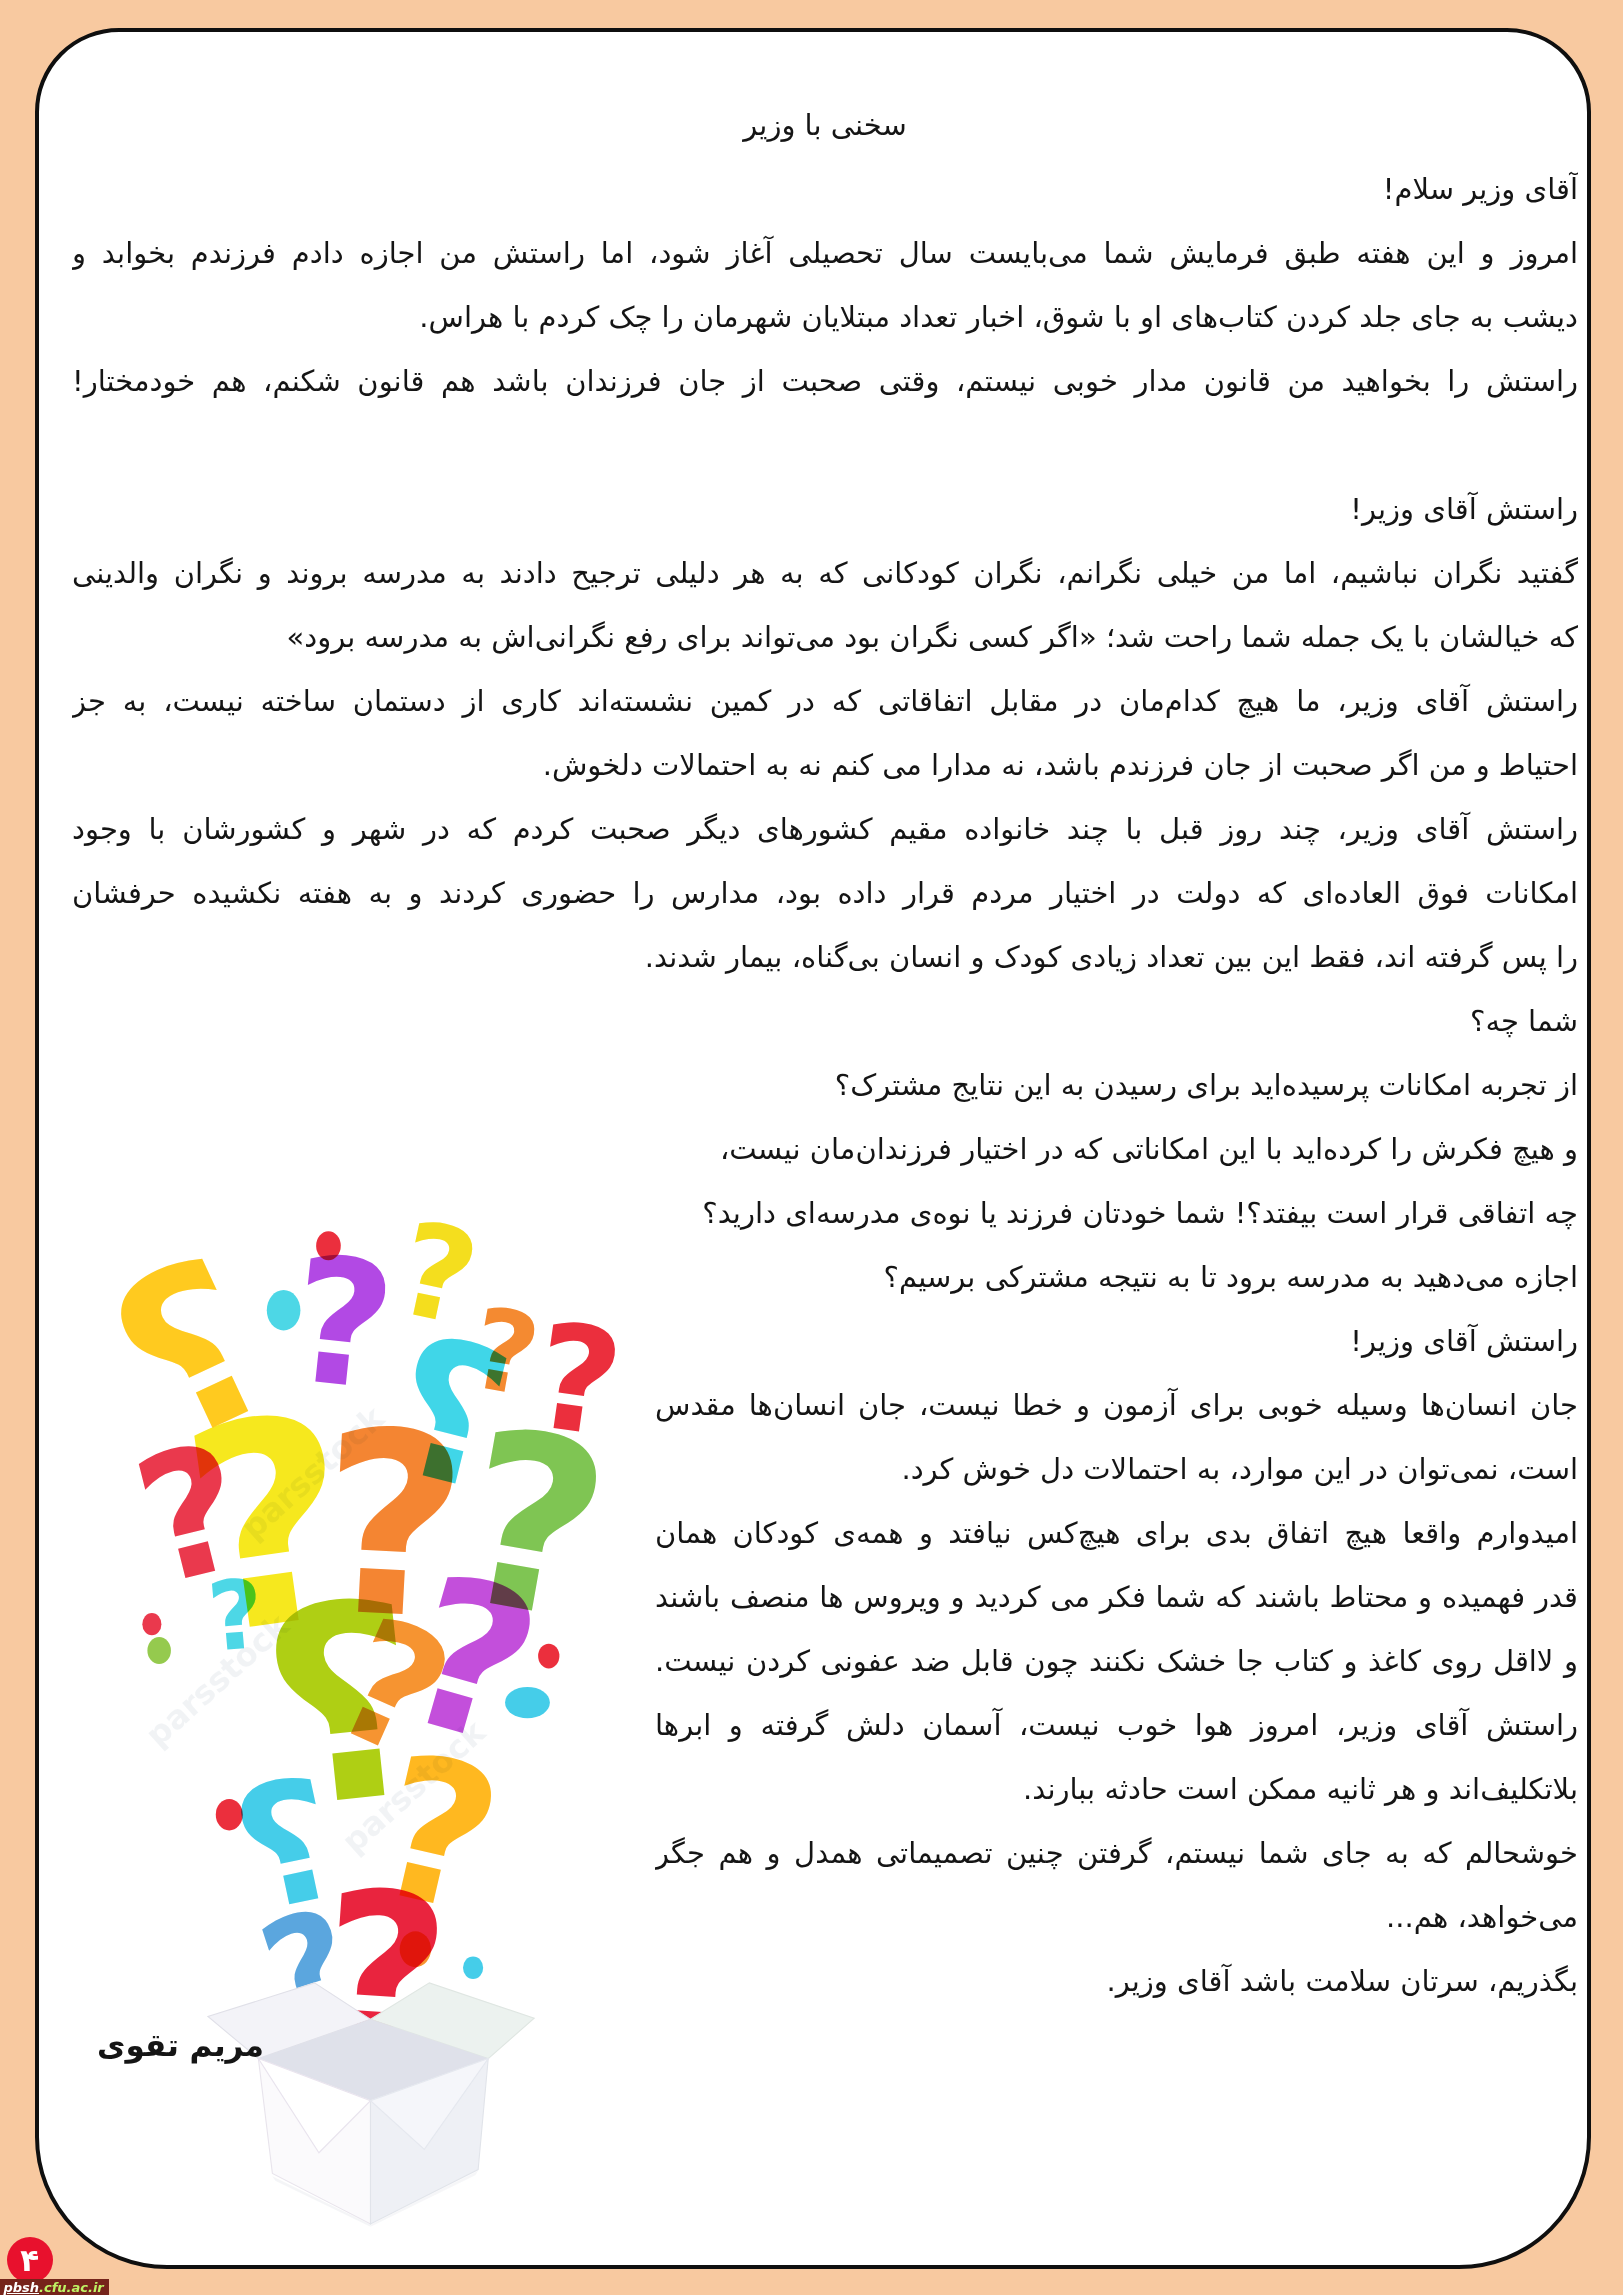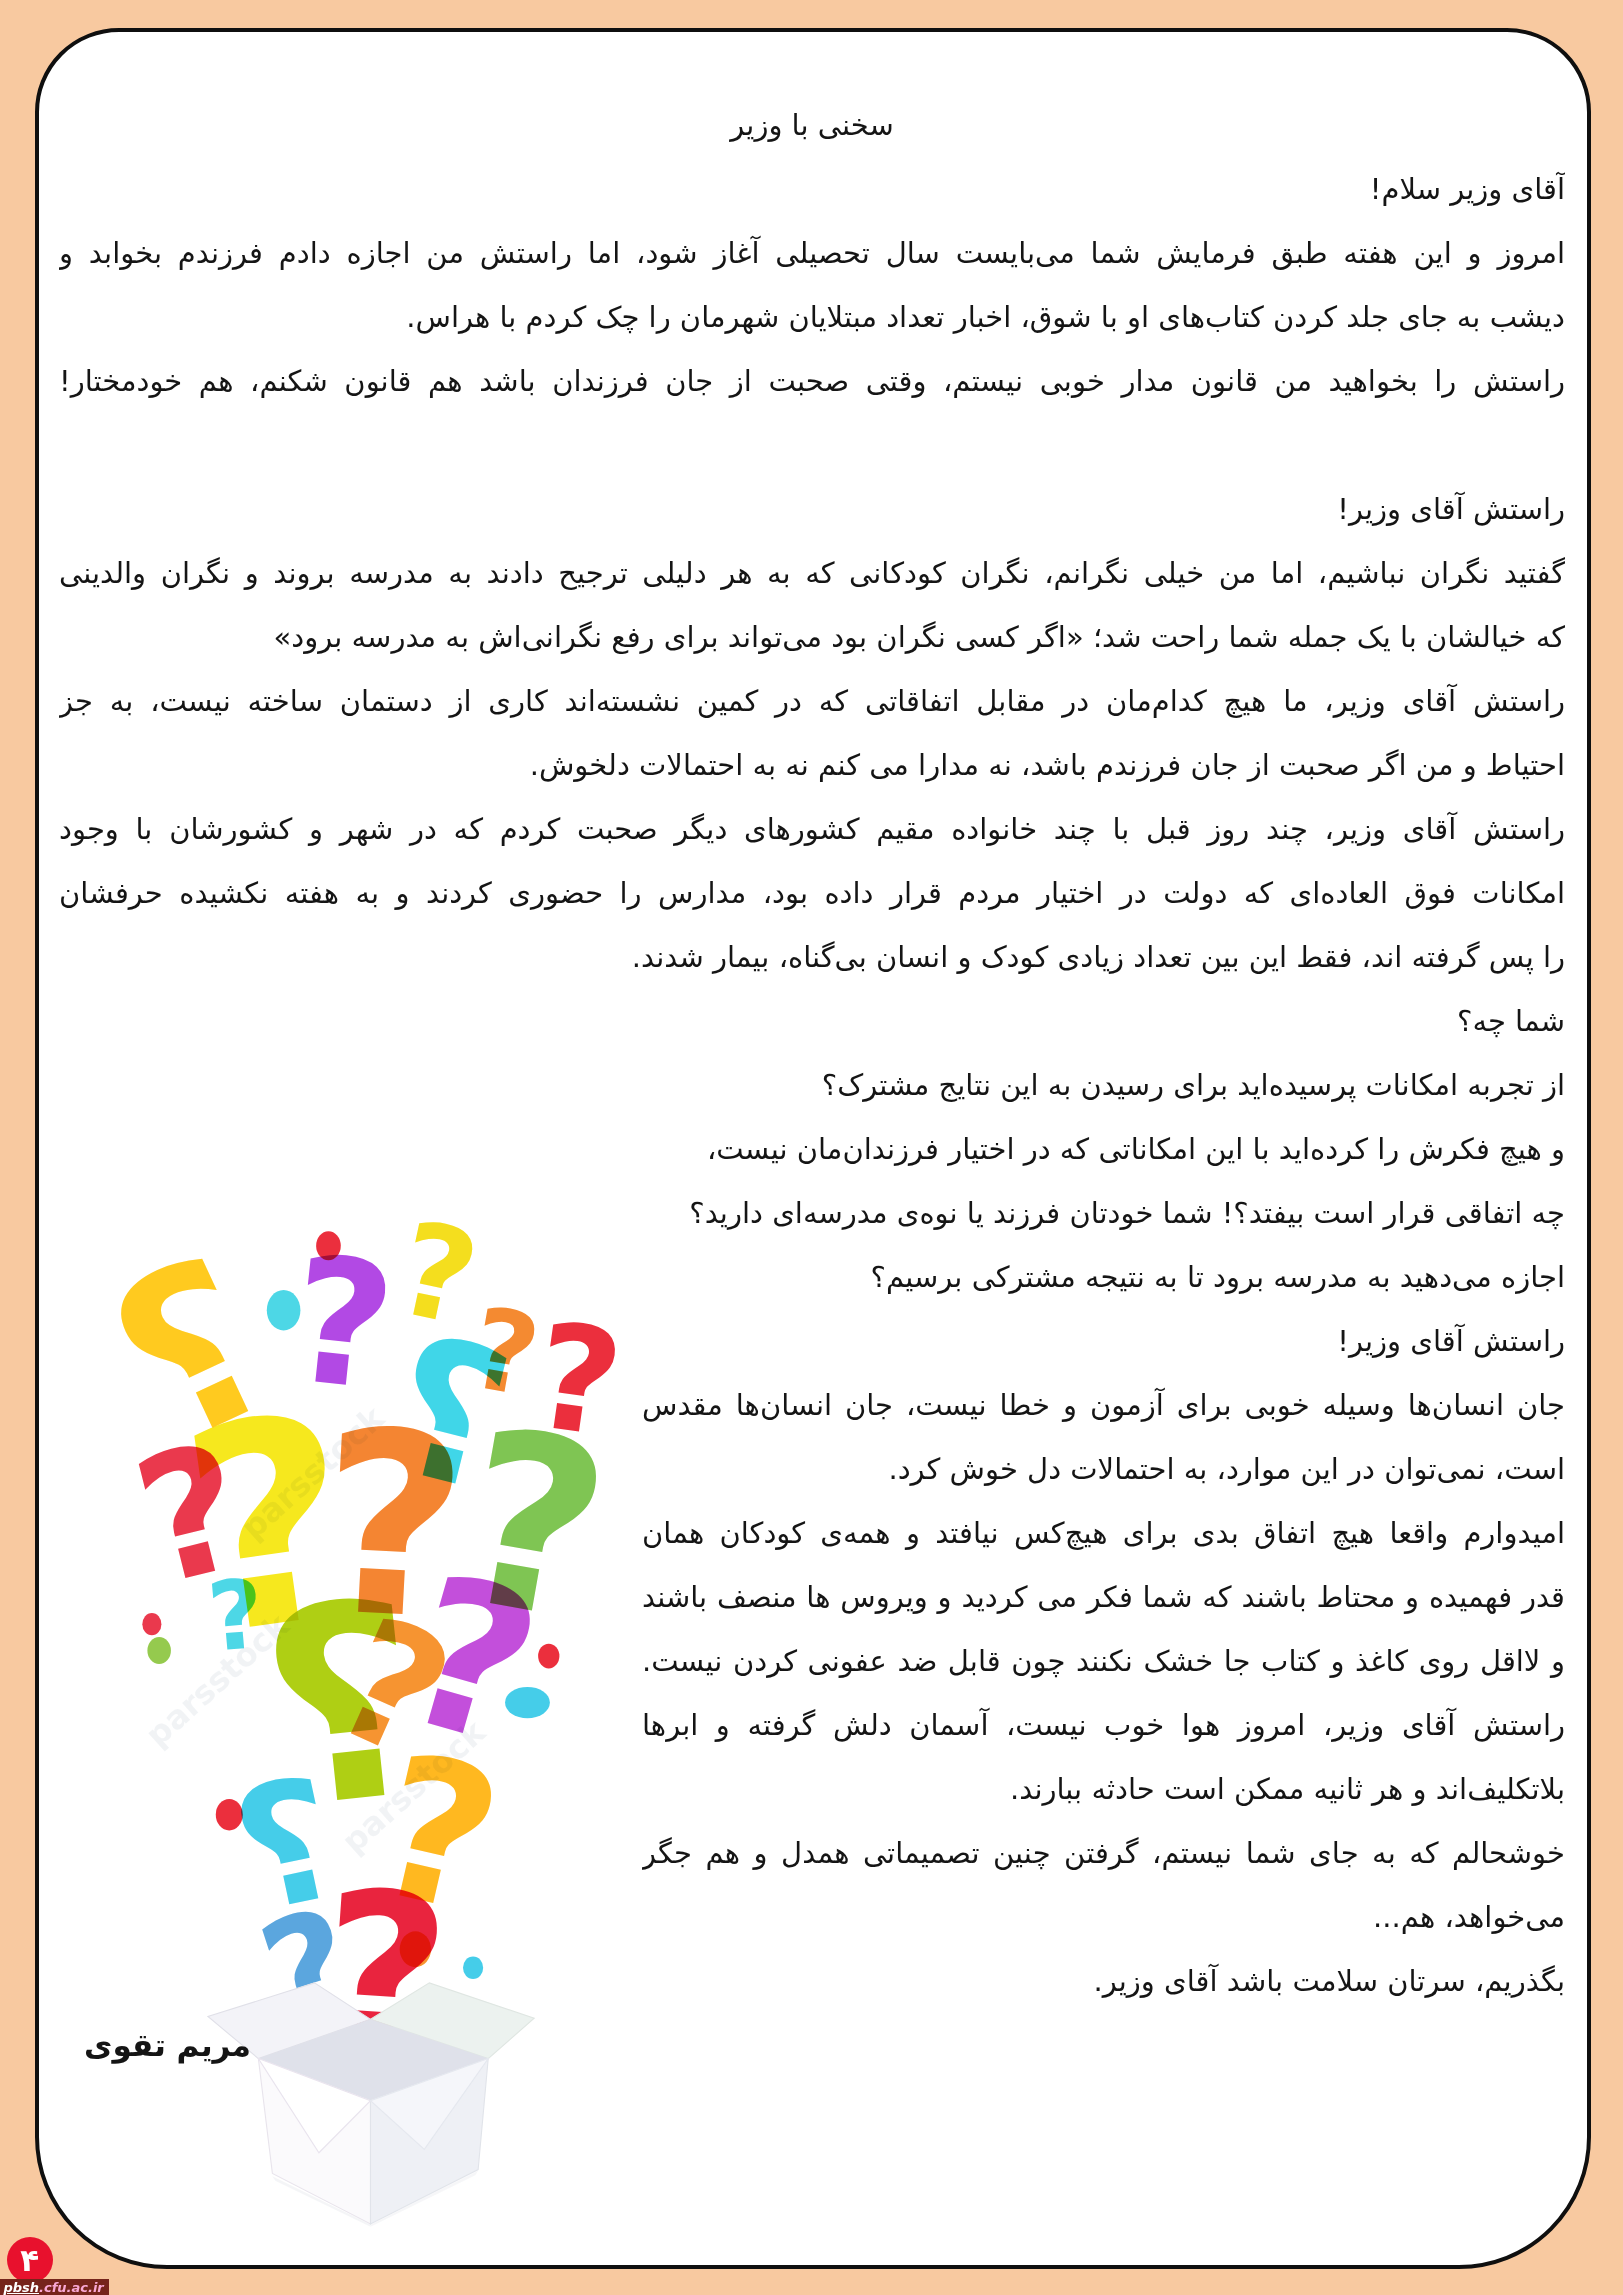--- a/index.html
+++ b/index.html
@@ -7,21 +7,21 @@
     position:relative; width:1623px; height:2295px;
     background:#F8C9A0; overflow:hidden;
     font-family:"DejaVu Sans","Liberation Sans",sans-serif;
   }
   .card{
     position:absolute; left:35px; top:28px; width:1556px; height:2241px;
     background:#ffffff; border:4.5px solid #0f0f0f;
     border-radius:84px 84px 132px 132px; box-sizing:border-box;
   }
   .letter{
-    position:absolute; left:59px; top:93px; width:1506px;
+    position:absolute; left:72px; top:93px; width:1506px;
     color:#151515;
   }
   .line{
     height:64px; line-height:64px; font-size:29px;
     direction:rtl; overflow:hidden;
     white-space:normal;
   }
   .line.fill{ text-align:justify; text-align-last:justify; }
   .line.narrow{ margin-left:583px; }
   .line.blank{ }
@@ -45,21 +45,21 @@
     background:#E8112D; border-radius:50%;
     display:flex; align-items:center; justify-content:center;
     color:#ffffff; font-size:31px; font-weight:700;
   }
   .sitebar{
     position:absolute; left:0; top:2279px; background:#76241b;
     padding:0.6px 5.6px 1.7px 3.4px; font-style:italic; font-weight:700;
     font-size:13px; letter-spacing:0;
   }
   .site-white{ color:#ffffff;text-decoration:underline; }
-  .site-yellow{ color:#f9a8d4;text-align:right; }
+  .site-yellow{ color:#bef264;text-align:right; }
 </style>
 </head>
 <body>
 
 <div class="page">
 
   <div class="card"></div>
 
   <svg class="illustration" viewBox="0 0 1040 1890">
     <text class="wm" transform="translate(430 560) rotate(-42)">parsstock</text>

